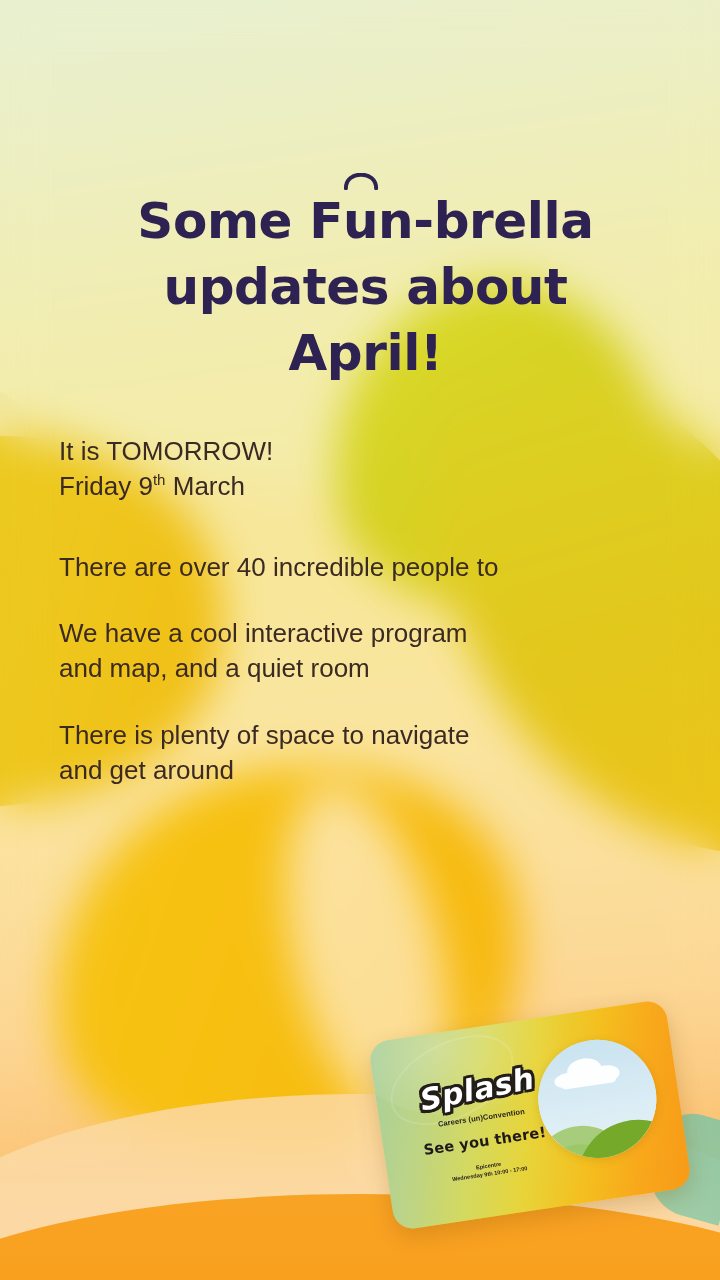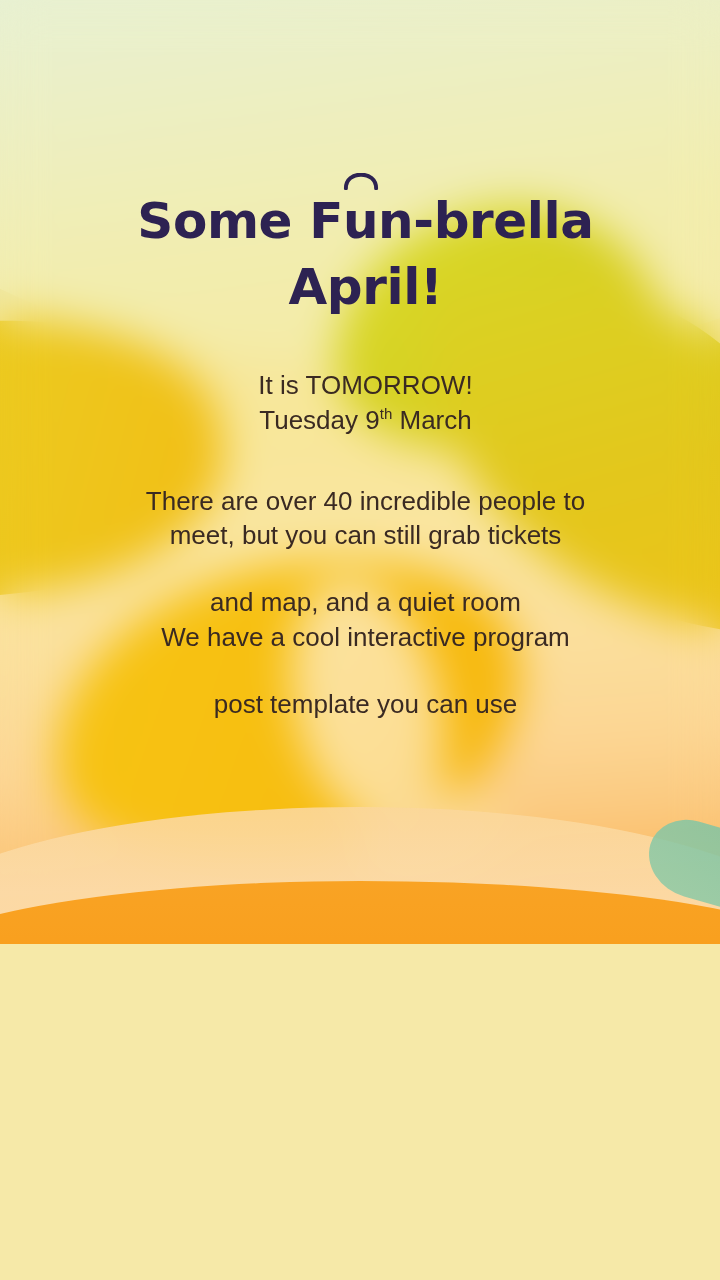--- a/index.html
+++ b/index.html
@@ -8,21 +8,21 @@
   html, body {
     width:720px; height:1280px;
     overflow:hidden;
     font-family:"Liberation Sans", sans-serif;
     background:#f6e9a8;
   }
 
   #poster {
     position:relative;
     width:720px;
-    height:944px;
+    height:1280px;
     overflow:hidden;
     isolation:isolate;
     padding-left:11px;
   }
 
   
 
   .bg-base {
     position:absolute; inset:0;
     background:
@@ -200,21 +200,20 @@
     left:50%;
     top:-0.30em;
     transform:translateX(-50%);
     width:0.72em;
     height:0.34em;
     pointer-events:none;
   }
 
   .body-text {
     margin-top:48px;
-    text-align:center;
     color:#3a2a22;
     font-family:"Liberation Sans", sans-serif;
     font-size:26px;
     line-height:1.34;
   }
   .para { margin-bottom:32px; }
   .para:last-child { margin-bottom:0; }
   .para .l { display:block; }
   .para sup {
     font-size:.58em;
@@ -387,43 +386,46 @@
   <div class="bg-peach"></div>
   <div class="bg-teal-sliver"></div>
   <div class="bg-orange-band"></div>
 
   <div class="content">
 
     <h1 class="headline">
       <span class="headline-line"><span>Some F</span><span class="umbrella-u"><svg class="brella" viewBox="0 0 100 46" aria-hidden="true">
               <path d="M8 42 C8 16 28 4 50 4 C72 4 92 16 92 42" fill="none" stroke="#2d2252" stroke-width="11" stroke-linecap="round"></path>
             </svg><span>u</span></span><span>n-brella</span></span>
+      <span class="headline-line">updates about</span>
       <span class="headline-line">April!</span>
     </h1>
 
     <div class="body-text">
 
       <p class="para para-date">
         <span class="l">It is TOMORROW!</span>
-        <span class="l"><span>Tuesday 9</span><sup>th</sup><span> March</span></span>
+        <span class="l"><span>Friday 9</span><sup>th</sup><span> March</span></span>
       </p>
 
       <p class="para">
         <span class="l">There are over 40 incredible people to</span>
-        <span class="l">meet, but you can still grab tickets</span>
       </p>
 
       <p class="para">
+        <span class="l">We have a cool interactive program</span>
         <span class="l">and map, and a quiet room</span>
-        <span class="l">We have a cool interactive program</span>
       </p>
 
-
       <p class="para">
-        <span class="l">post template you can use</span>
+        <span class="l">There is plenty of space to navigate</span>
+        <span class="l">and get around</span>
+      </p>
+
+      <p class="para">
       </p>
 
     </div>
   </div>
 
   <div class="ticket">
     <div class="ticket-sheen"></div>
     <div class="ticket-sheen2"></div>
 
     <div class="ticket-left">

